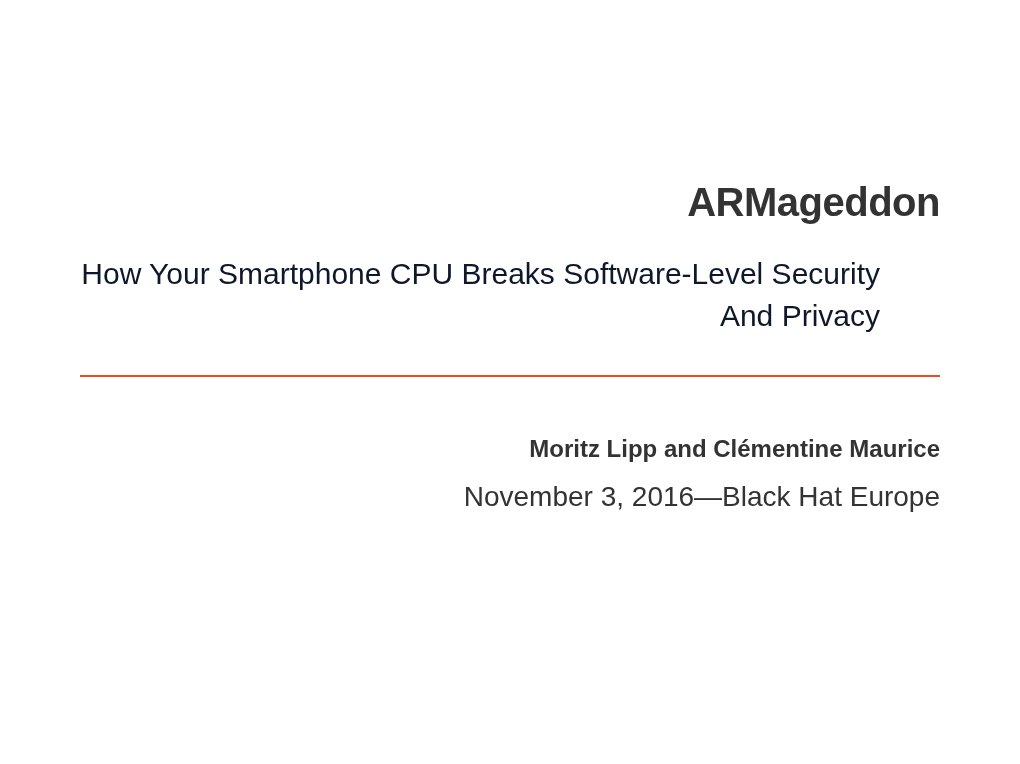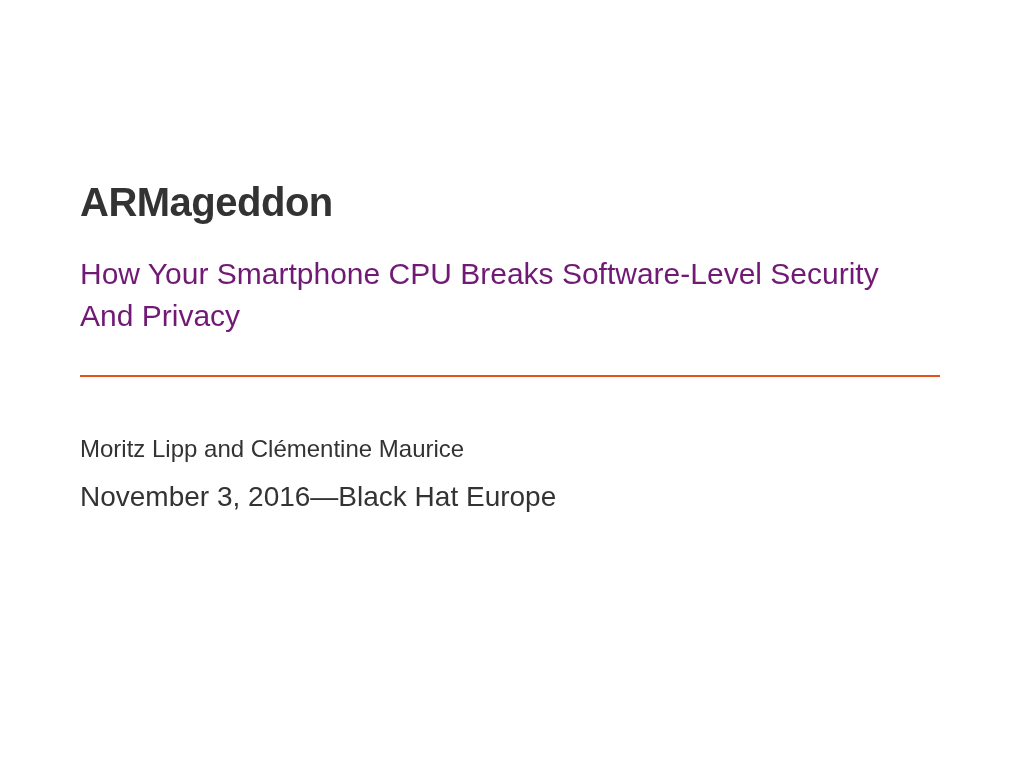--- a/index.html
+++ b/index.html
@@ -15,49 +15,50 @@
       font-family: "Segoe UI", "Helvetica Neue", Arial, sans-serif;
       color: #333333;
       padding: 0;
       overflow: hidden;
     }
     
     .slide {
       width: 100%;
       height: 100%;
       padding: 180px 80px 12px 80px;
+      text-align: right;
     }
     
     .title {
       font-size: 40px;
       font-weight: 600;
       color: #333333;
       margin-bottom: 28px;
       letter-spacing: -0.5px;
     }
     
     .subtitle {
       font-size: 30px;
       font-weight: 300;
-      color: #701a75;
+      color: #0f172a;
       line-height: 1.4;
       margin-bottom: 38px;
       max-width: 800px;
     }
     
     .divider {
       border: none;
       border-top: 2px solid #e94e1b;
       width: 860px;
       margin-bottom: 58px;
     }
     
     .authors {
       font-size: 24px;
-      font-weight: 400;
+      font-weight: 700;
       color: #333333;
       margin-bottom: 18px;
     }
     
     .date-venue {
       font-size: 28px;
       font-weight: 300;
       color: #333333;
     }
   </style>

